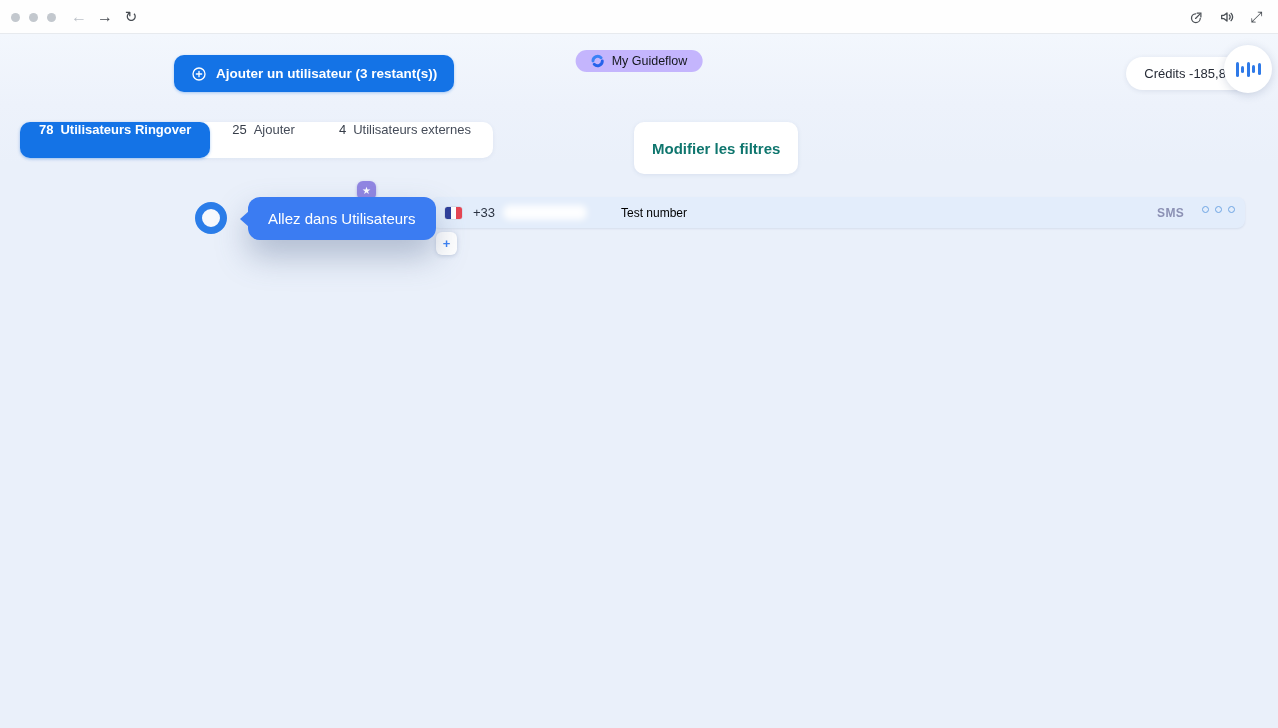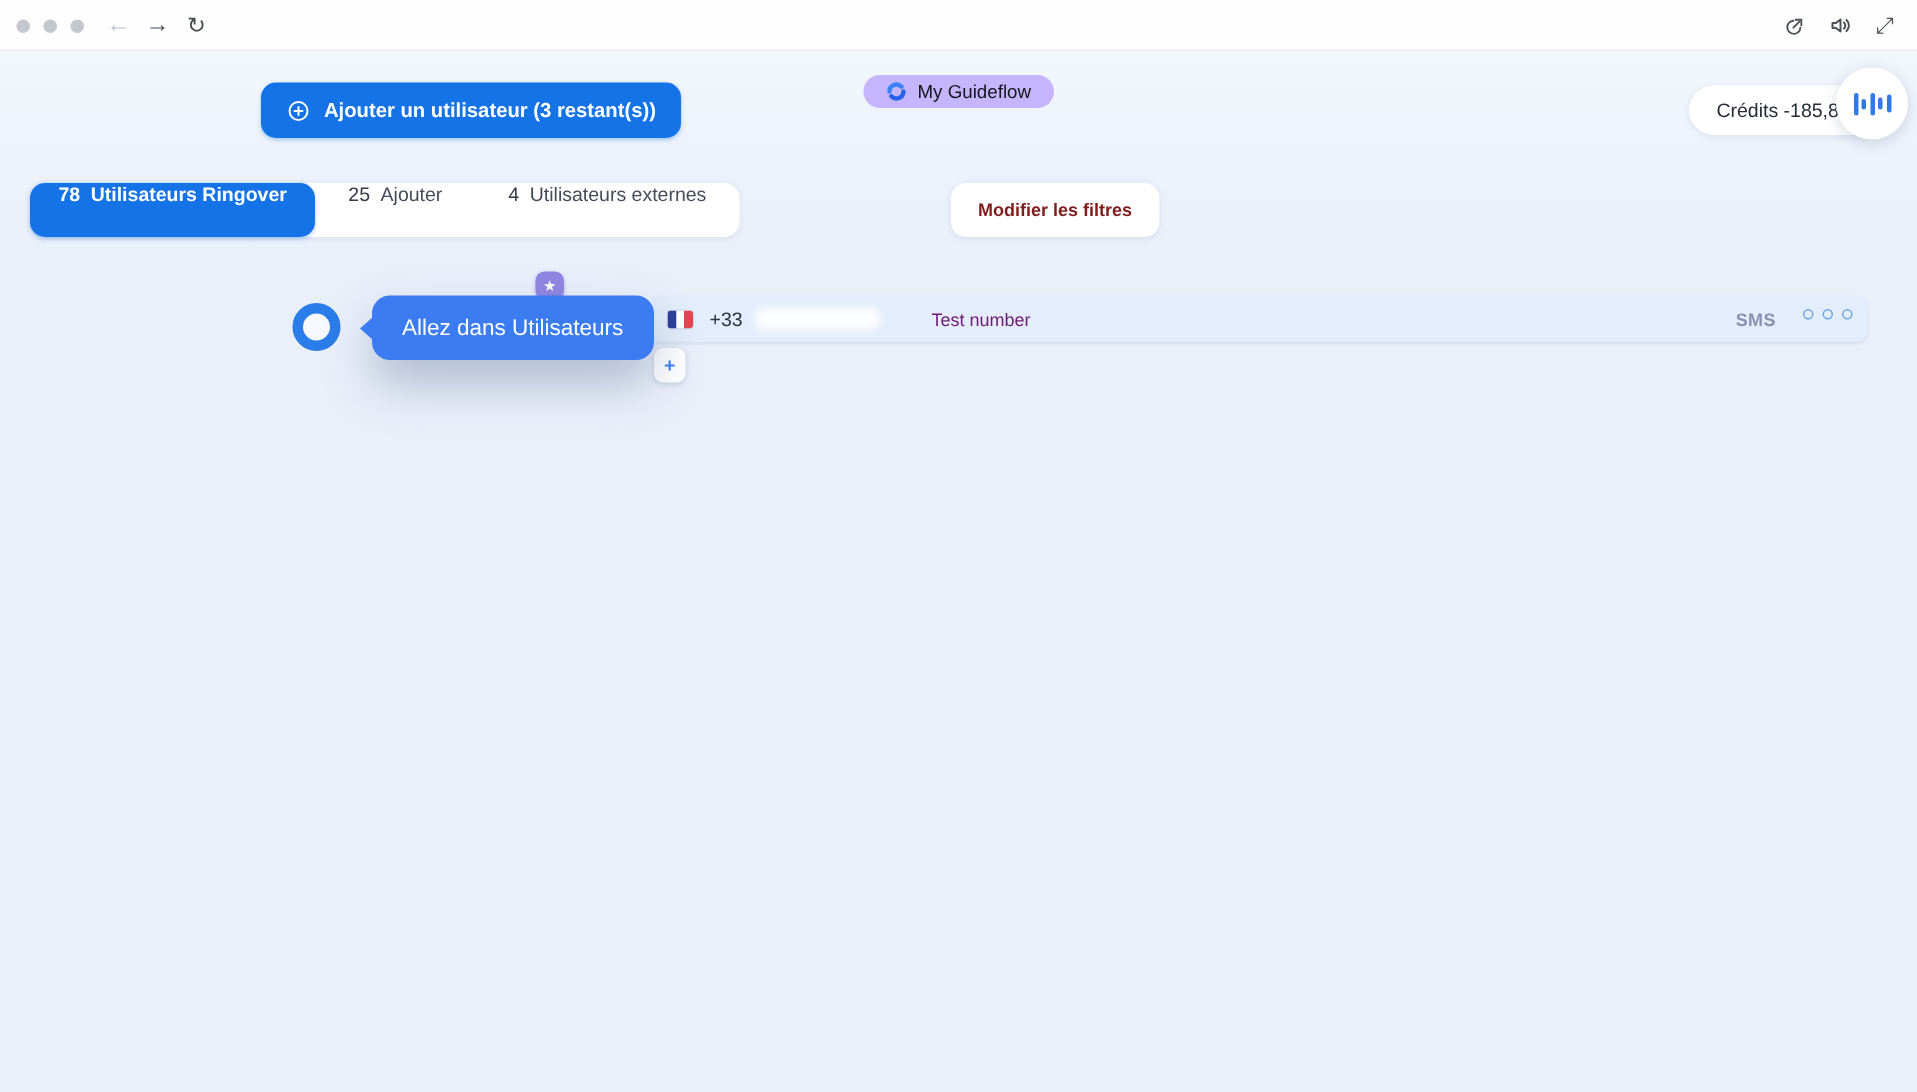--- a/index.html
+++ b/index.html
@@ -51,22 +51,22 @@
 
   
   .tabs-wrap { position:absolute; left:20px; top:88px; height:36px; display:flex; align-items:center;
                background:#fff; border-radius:10px; box-shadow:0 1px 4px rgba(60,90,140,.08); }
   .tab { height:36px; display:flex; align-items:flex-start; gap:7px; padding:0 22px; font-size:13px;
          color:#454c59; cursor:pointer; white-space:nowrap; border-radius:10px; }
   .tab .cnt { font-weight:500; color:#363d49; }
   .tab.active { background:#1473e6; color:#fff; font-weight:600; padding:0 19px;
                 box-shadow:0 1px 3px rgba(20,115,230,.35); }
   .tab.active .cnt { color:#fff; font-weight:600; }
-  .filters-btn { position:absolute; left:634px; top:88px; height:36px; border:none; border-radius:10px;
-                 background:#fff; color:#7f1d1d; font-family:inherit; font-weight:700; font-size:12px;
+  .filters-btn { position:absolute; left:634px; top:88px; height:52px; border:none; border-radius:10px;
+                 background:#fff; color:#0f766e; font-family:inherit; font-weight:700; font-size:15px;
                  padding:0 18px; cursor:pointer; box-shadow:0 1px 4px rgba(60,90,140,.10); }
 
   
   .user-card { position:absolute; left:20px; top:151px; width:358px; height:58px; background:#fff;
                border-radius:10px; box-shadow:0 10px 26px rgba(90,110,150,.13); cursor:pointer; }
   .avatar { position:absolute; left:11px; top:7px; width:44px; height:44px; border-radius:50%;
             background:#e9ebef; overflow:hidden; }
   .u-name { position:absolute; left:73px; top:6px; font-size:14px; font-weight:700; color:#1b2130; }
   .u-api  { position:absolute; left:73px; top:22px; font-size:12px; color:#7b818c;
             font-family:"DejaVu Sans Mono", monospace; letter-spacing:-.3px; }
@@ -93,21 +93,21 @@
   .num-row { position:absolute; left:431px; top:163px; width:814px; height:31px; background:#e3edfb;
              border-radius:8px; display:flex; align-items:center; cursor:pointer;
              box-shadow:0 1px 2px rgba(120,140,180,.18); }
   .flag { margin-left:14px; width:17px; height:12px; border-radius:2.5px; overflow:hidden; display:flex;
           box-shadow:0 0 0 .5px rgba(0,0,0,.12); flex:none; }
   .flag i { flex:1; display:block; }
   .flag .b { background:#2e3e99; } .flag .w { background:#fff; } .flag .r { background:#e64552; }
   .num-prefix { margin-left:11px; font-size:13px; font-weight:500; color:#2b3342; }
   .num-blur { margin-left:8px; width:84px; height:15px; border-radius:7px; background:rgba(255,255,255,.92);
               filter:blur(3px); }
-  .num-label { position:absolute; left:190px; font-size:12px; color:#701a75; }
+  .num-label { position:absolute; left:190px; font-size:12px; color:#000000; }
   .row-right { position:absolute; right:10px; display:flex; align-items:flex-start; gap:18px; }
   .sms-badge { font-size:12px; font-weight:600; color:#8c91b4; letter-spacing:.3px; }
   .cap-dots { display:flex; gap:6px; }
   .cap-dots i { width:7px; height:7px; border-radius:50%; border:1.5px solid #6fa6e4; display:block; }
 
   .plus-btn { position:absolute; left:436px; top:198px; width:21px; height:23px; background:#fff;
               border:none; border-radius:6px; box-shadow:0 1px 4px rgba(100,120,160,.3); color:#3b82f6;
               font-size:13px; font-weight:600; display:flex; align-items:center; justify-content:center;
               cursor:pointer; font-family:inherit; }
 </style>

